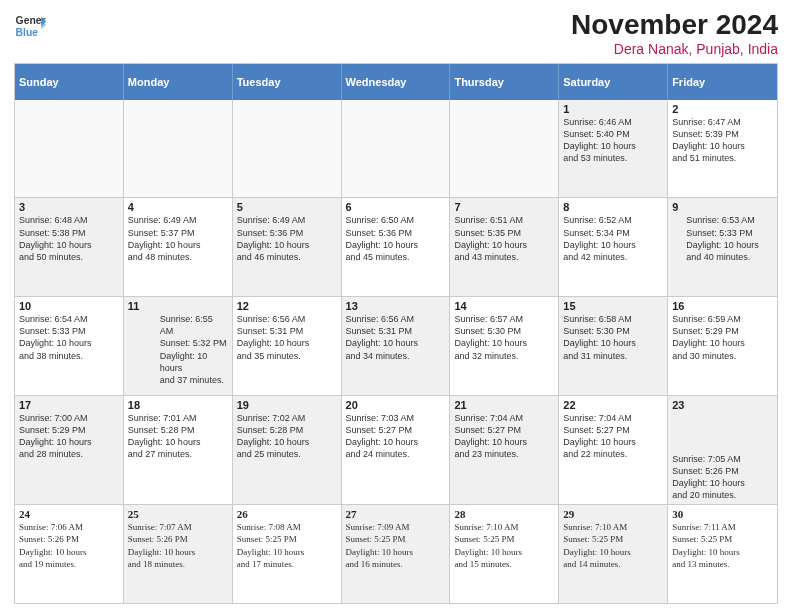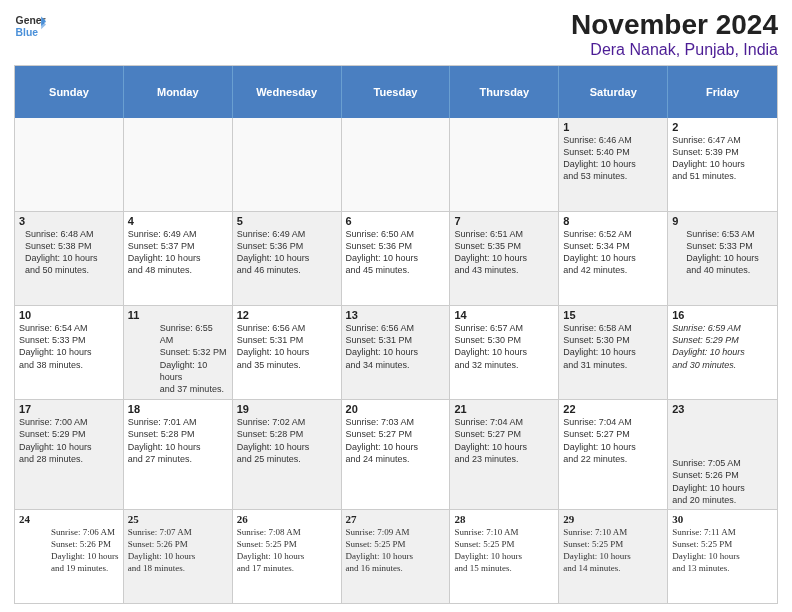--- a/index.html
+++ b/index.html
@@ -35,41 +35,41 @@
     .title-block {
       text-align: right;
     }
     .title-block h1 {
       font-size: 28px;
       font-weight: bold;
       color: #222;
       line-height: 1.1;
     }
     .title-block h2 {
-      font-size: 16px;
+      font-size: 14px;
       font-weight: normal;
-      color: #4c1d95;
+      color: #be185d;
     }
     .calendar {
       flex: 1;
       display: flex;
       flex-direction: column;
       border: 1px solid #ccc;
     }
     .cal-header-row {
       display: grid;
       grid-template-columns: repeat(7, 1fr);
       background: #4a7fc1;
     }
     .cal-header-cell {
       color: #fff;
       font-size: 11px;
       font-weight: bold;
-      padding: 20px 4px;
-      text-align: center;
+      padding: 12px 4px;
+      text-align: left;
       border-right: 1px solid #6a9fd1;
     }
     .cal-header-cell:last-child { border-right: none; }
     .cal-body {
       flex: 1;
       display: flex;
       flex-direction: column;
     }
     .cal-week {
       display: grid;
@@ -119,22 +119,22 @@
     <div class="title-block">
       <h1>November 2024</h1>
       <h2>Dera Nanak, Punjab, India</h2>
     </div>
   </div>
 
   <div class="calendar">
     <div class="cal-header-row">
     <div class="cal-header-cell">Sunday</div>
         <div class="cal-header-cell">Monday</div>
+        <div class="cal-header-cell">Tuesday</div>
         <div class="cal-header-cell">Wednesday</div>
-        <div class="cal-header-cell">Tuesday</div>
         <div class="cal-header-cell">Thursday</div>
         <div class="cal-header-cell">Saturday</div>
         <div class="cal-header-cell">Friday</div>
       </div>
     <div class="cal-body">
     <div class="cal-week">
           <div class="cal-cell empty"></div>
           <div class="cal-cell empty"></div>
           <div class="cal-cell empty"></div>
           <div class="cal-cell empty"></div>
@@ -150,21 +150,21 @@
             <span class="day-num">2</span>
             <div class="cell-text" style="white-space: pre-line;">Sunrise: 6:47 AM
 Sunset: 5:39 PM
 Daylight: 10 hours
 and 51 minutes.</div>
           </div>
         </div>
         <div class="cal-week">
           <div class="cal-cell shaded">
             <span class="day-num">3</span>
-            <div class="cell-text" style="white-space: pre-line; margin-left: 6px;">Sunrise: 6:48 AM
+            <div class="cell-text" style="white-space: pre-line;">Sunrise: 6:48 AM
 Sunset: 5:38 PM
 Daylight: 10 hours
 and 50 minutes.</div>
           </div>
           <div class="cal-cell">
             <span class="day-num">4</span>
             <div class="cell-text" style="white-space: pre-line;">Sunrise: 6:49 AM
 Sunset: 5:37 PM
 Daylight: 10 hours
 and 48 minutes.</div>
@@ -243,21 +243,21 @@
           </div>
           <div class="cal-cell shaded">
             <span class="day-num">15</span>
             <div class="cell-text" style="white-space: pre-line;">Sunrise: 6:58 AM
 Sunset: 5:30 PM
 Daylight: 10 hours
 and 31 minutes.</div>
           </div>
           <div class="cal-cell">
             <span class="day-num">16</span>
-            <div class="cell-text" style="white-space: pre-line; font-style: italic;">Sunrise: 6:59 AM
+            <div class="cell-text" style="white-space: pre-line;">Sunrise: 6:59 AM
 Sunset: 5:29 PM
 Daylight: 10 hours
 and 30 minutes.</div>
           </div>
         </div>
         <div class="cal-week">
           <div class="cal-cell shaded">
             <span class="day-num">17</span>
             <div class="cell-text" style="white-space: pre-line;">Sunrise: 7:00 AM
 Sunset: 5:29 PM
@@ -303,21 +303,21 @@
             <span class="day-num">23</span>
             <div class="cell-text" style="white-space: pre-line; margin-top: 42px;">Sunrise: 7:05 AM
 Sunset: 5:26 PM
 Daylight: 10 hours
 and 20 minutes.</div>
           </div>
         </div>
         <div class="cal-week">
           <div class="cal-cell">
             <span class="day-num">24</span>
-            <div class="cell-text" style="white-space: pre-line; margin-left: 32px;">Sunrise: 7:06 AM
+            <div class="cell-text" style="white-space: pre-line;">Sunrise: 7:06 AM
 Sunset: 5:26 PM
 Daylight: 10 hours
 and 19 minutes.</div>
           </div>
           <div class="cal-cell shaded">
             <span class="day-num">25</span>
             <div class="cell-text" style="white-space: pre-line;">Sunrise: 7:07 AM
 Sunset: 5:26 PM
 Daylight: 10 hours
 and 18 minutes.</div>

